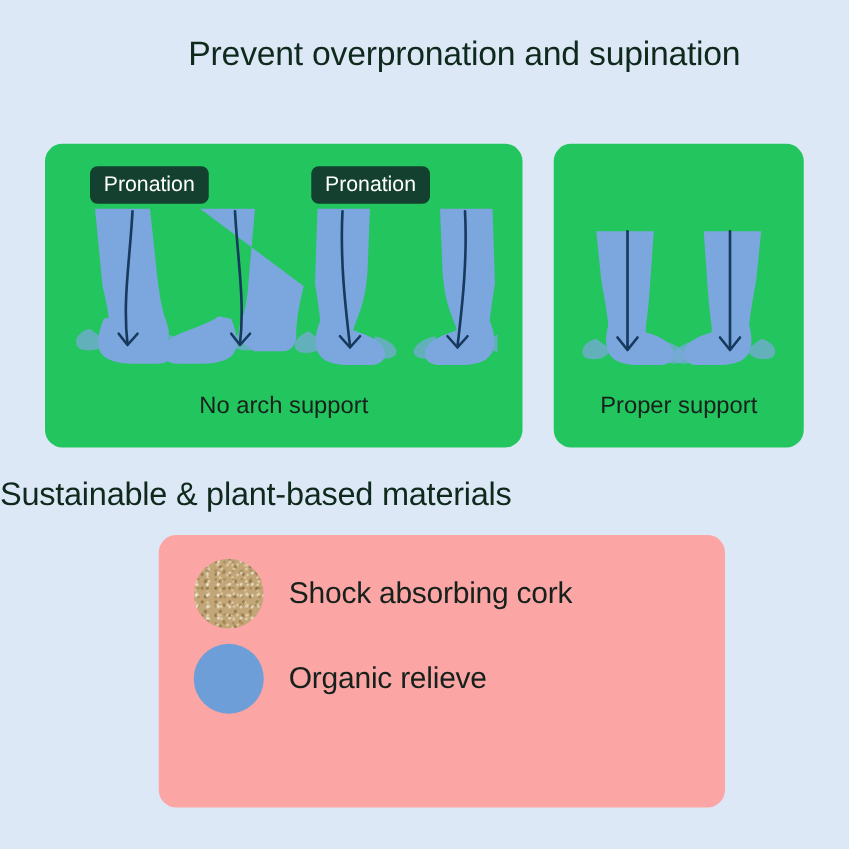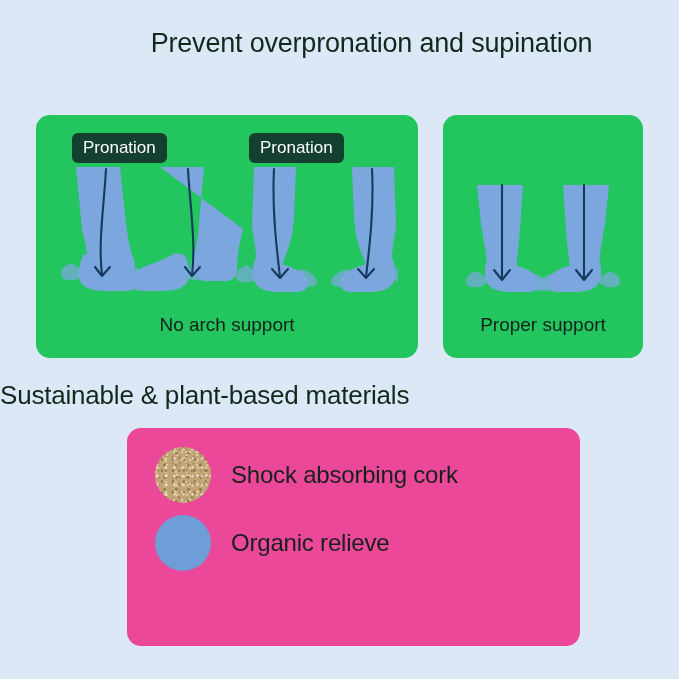--- a/index.html
+++ b/index.html
@@ -104,21 +104,21 @@
     color: #0f2a1d;
     font-size: 26px;
     letter-spacing: -0.2px;
   }
   .materials-card {
     position: absolute;
     top: 428px;
     left: 127px;
     width: 453px;
     height: 218px;
-    background: #ec4899;
+    background: #fca5a5;
     border-radius: 14px;
   }
   .mat-list {
     position: absolute;
     top: 16px;
     left: 28px;
     right: 0;
   }
   .mat-item {
     display: flex;

